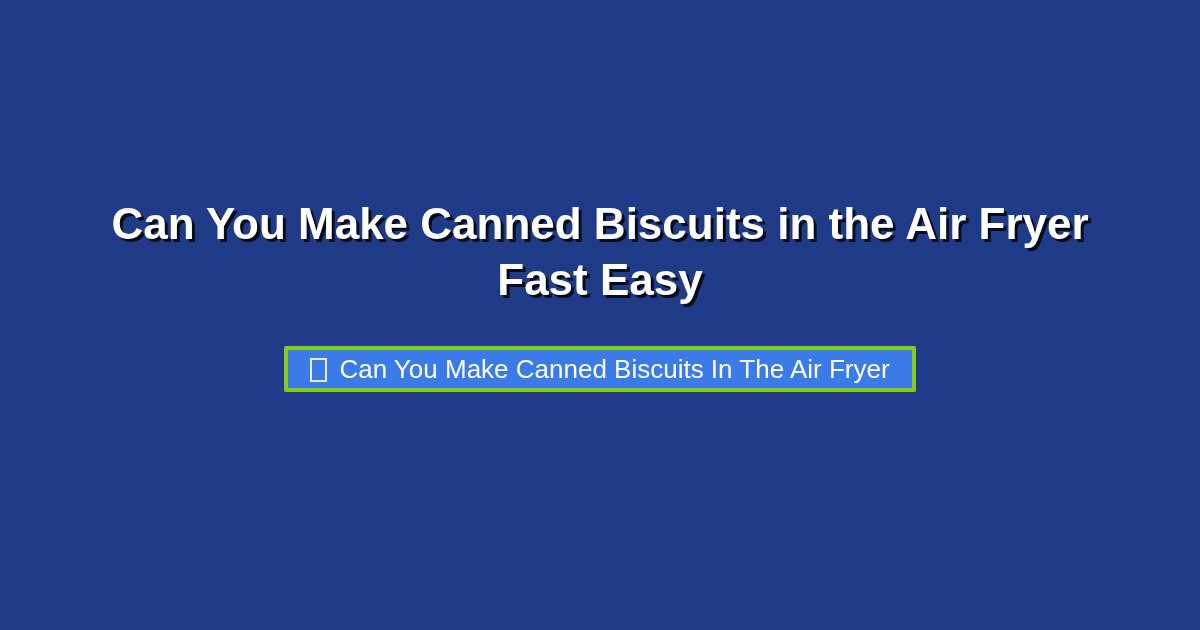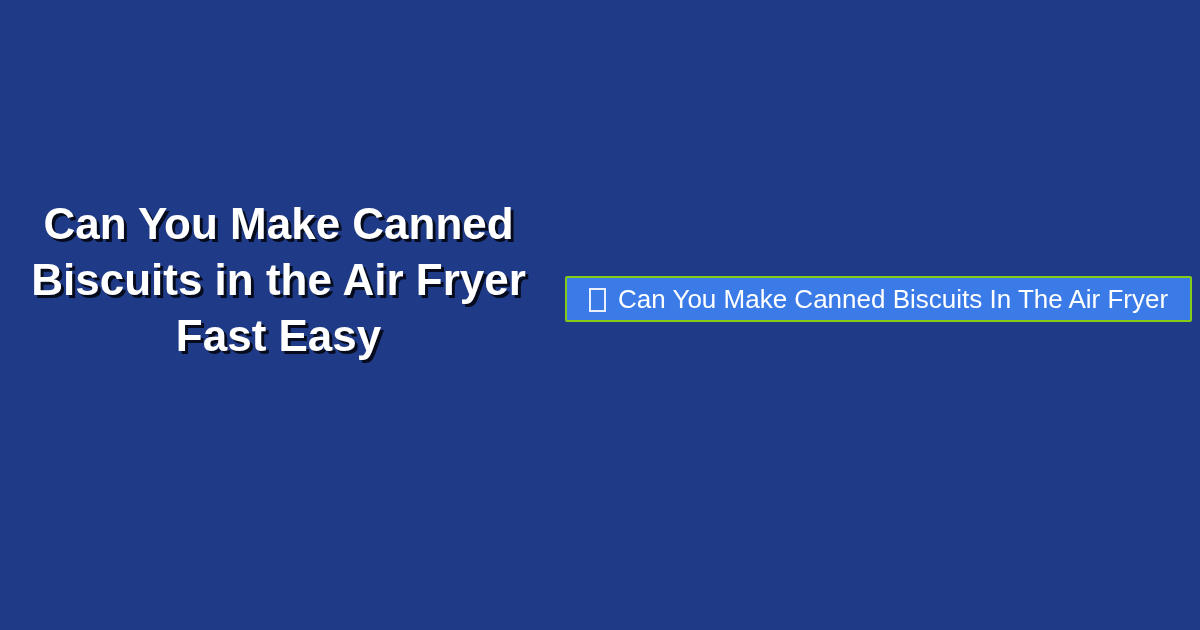--- a/index.html
+++ b/index.html
@@ -23,21 +23,21 @@
     flex-direction: column;
     align-items: center;
     justify-content: flex-start;
     box-sizing: border-box;
   }
 
   .card-inner {
     width: 1200px;
     margin-top: 196px;
     display: flex;
-    flex-direction: row;
+    flex-direction: column;
     align-items: center;
   }
 
   #page-title {
     width: 1040px;
     margin: 0;
     padding: 0;
     text-align: center;
     color: #ffffff;
     font-family: "Liberation Sans", sans-serif;
@@ -58,21 +58,21 @@
 
   #cta-button {
     display: inline-flex;
     align-items: center;
     justify-content: center;
     gap: 12px;
     box-sizing: border-box;
     height: 46px;
     padding: 0 22px;
     background: #3b7be8;
-    border: 2px solid #84cc16;
+    border: 4px solid #84cc16;
     border-radius: 2px;
     color: #ffffff;
     font-family: "Liberation Sans", sans-serif;
     font-size: 26px;
     font-weight: normal;
     line-height: 1;
     white-space: nowrap;
     cursor: pointer;
     text-decoration: none;
   }

